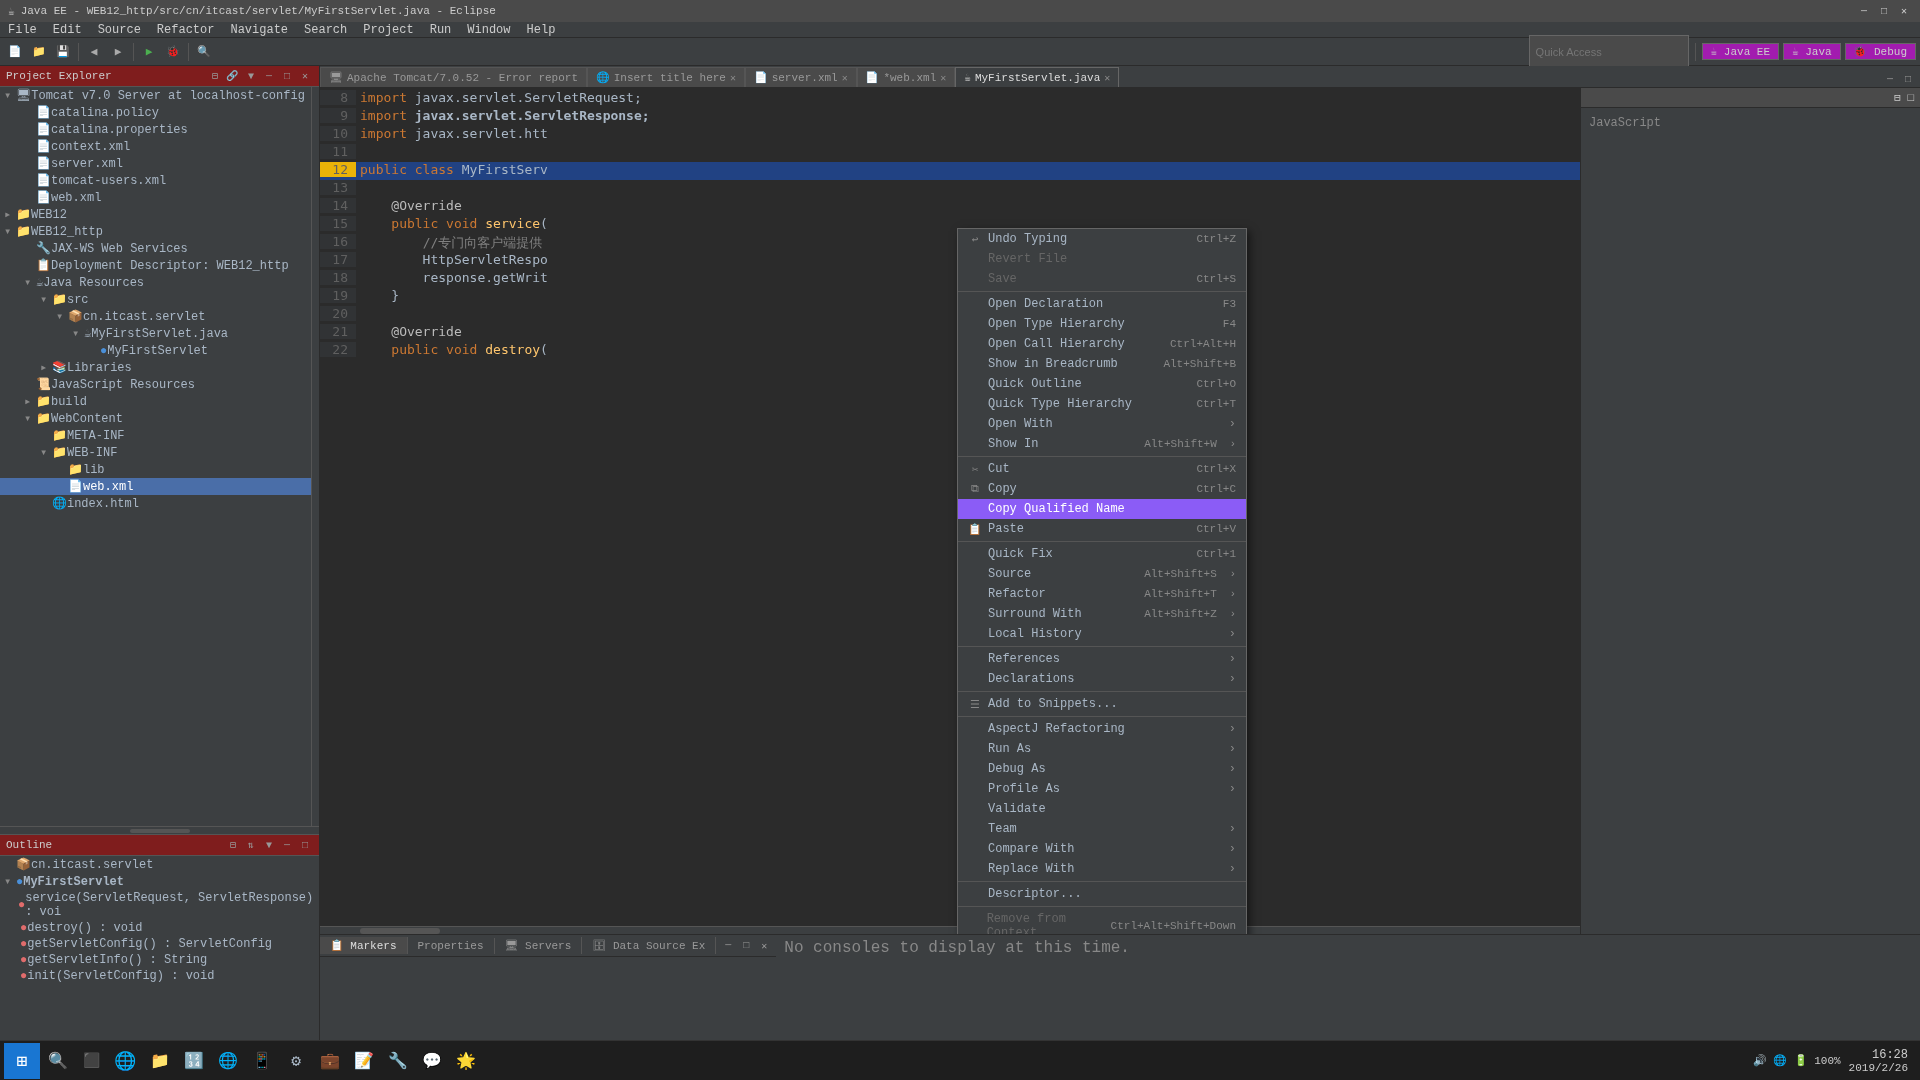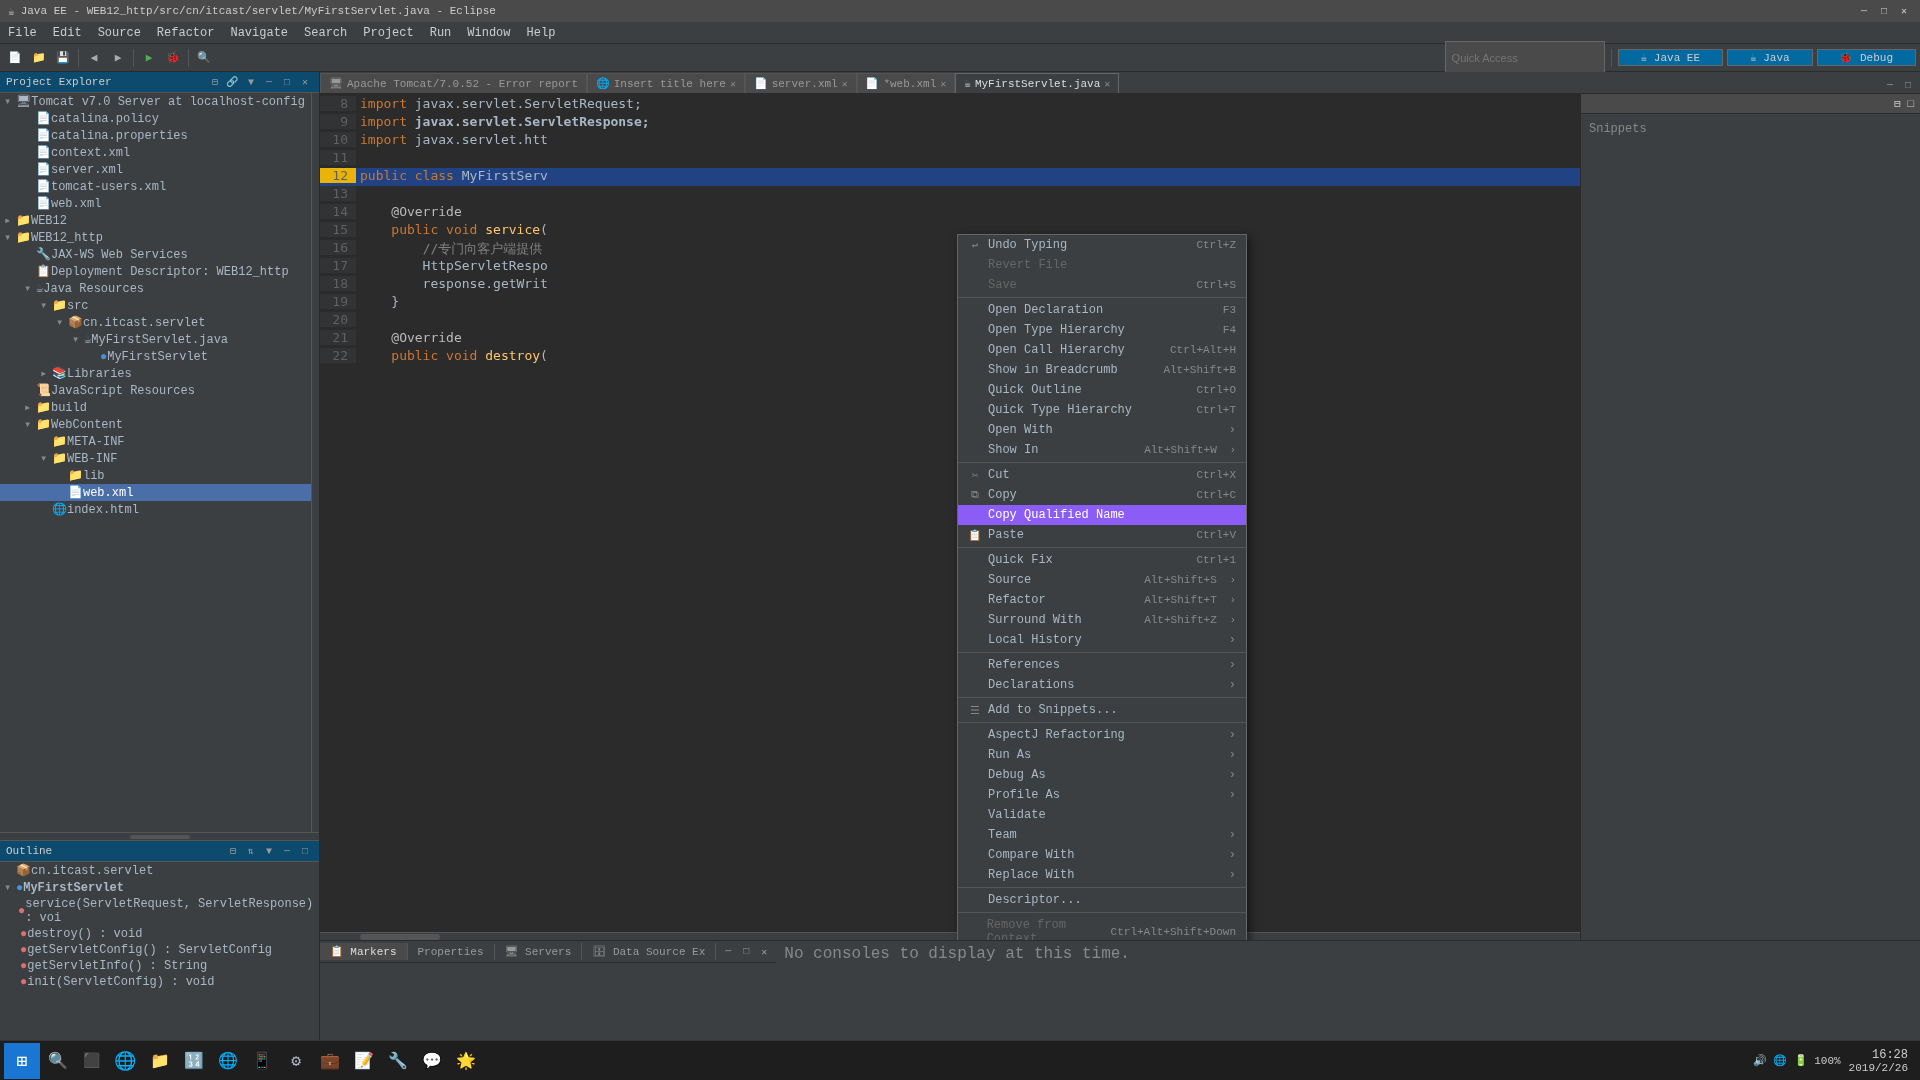--- a/index.html
+++ b/index.html
@@ -16,21 +16,21 @@
       color: #ccc;
       justify-content: space-between;
     }
     .title-bar-left { display: flex; align-items: center; gap: 6px; }
     .title-bar-controls { display: flex; gap: 4px; }
     .title-bar-btn { width: 16px; height: 16px; display: flex; align-items: center; justify-content: center; font-size: 10px; cursor: pointer; color: #ccc; }
 
     
     .menu-bar {
       background: #3c3f41;
-      height: 22px;
+      height: 16px;
       display: flex;
       align-items: center;
       border-bottom: 1px solid #2b2b2b;
       font-size: 12px;
     }
     .menu-item {
       padding: 2px 8px;
       color: #ccc;
       cursor: pointer;
     }
@@ -232,25 +232,25 @@
       color: #aaa;
       border-top: 1px solid #2b2b2b;
       gap: 16px;
     }
     .status-right {
       margin-left: auto;
       display: flex;
       gap: 16px;
     }
     .perspective-btn {
-      padding: 1px 22px;
+      padding: 1px 8px;
       font-size: 11px;
       color: #ccc;
       border: 1px solid #666;
-      background: #0369a1;
+      background: #a21caf;
       cursor: pointer;
     }
 
     .left-sidebar {
       width: 320px;
       display: flex;
       flex-direction: column;
       border-right: 1px solid #2b2b2b;
     }
 
@@ -263,21 +263,21 @@
 
     .outline-section {
       height: 220px;
       border-top: 1px solid #555;
       overflow: hidden;
       display: flex;
       flex-direction: column;
     }
 
     .panel-header-bar {
-      background: #0c4a6e;
+      background: #7f1d1d;
       padding: 2px 6px;
       font-size: 11px;
       color: #ccc;
       border-bottom: 1px solid #555;
       display: flex;
       align-items: center;
       justify-content: space-between;
     }
     .panel-header-icons { display: flex; gap: 2px; }
     .ph-icon { width: 16px; height: 16px; display: flex; align-items: center; justify-content: center; color: #999; cursor: pointer; font-size: 10px; }
@@ -918,21 +918,21 @@
           <div style="position:absolute; bottom:0; left:0; right:0; height:8px; background:#3c3f41; border-top:1px solid #555;">
             <div style="width:80px; height:6px; background:#555; margin:1px 40px; border-radius:3px;"></div>
           </div>
         </div>
 
         <div class="right-panel">
           <div class="right-panel-header">
             <span>⊟ □</span>
           </div>
           <div class="right-panel-content">
-            <span>Snippets</span>
+            <span>JavaScript</span>
           </div>
         </div>
       </div>
 
       <div class="bottom-panel">
         <div class="bottom-tab-bar">
           <div class="bottom-tab active">
             <span>📋</span> Markers
           </div>
           <div class="bottom-tab">Properties</div>

